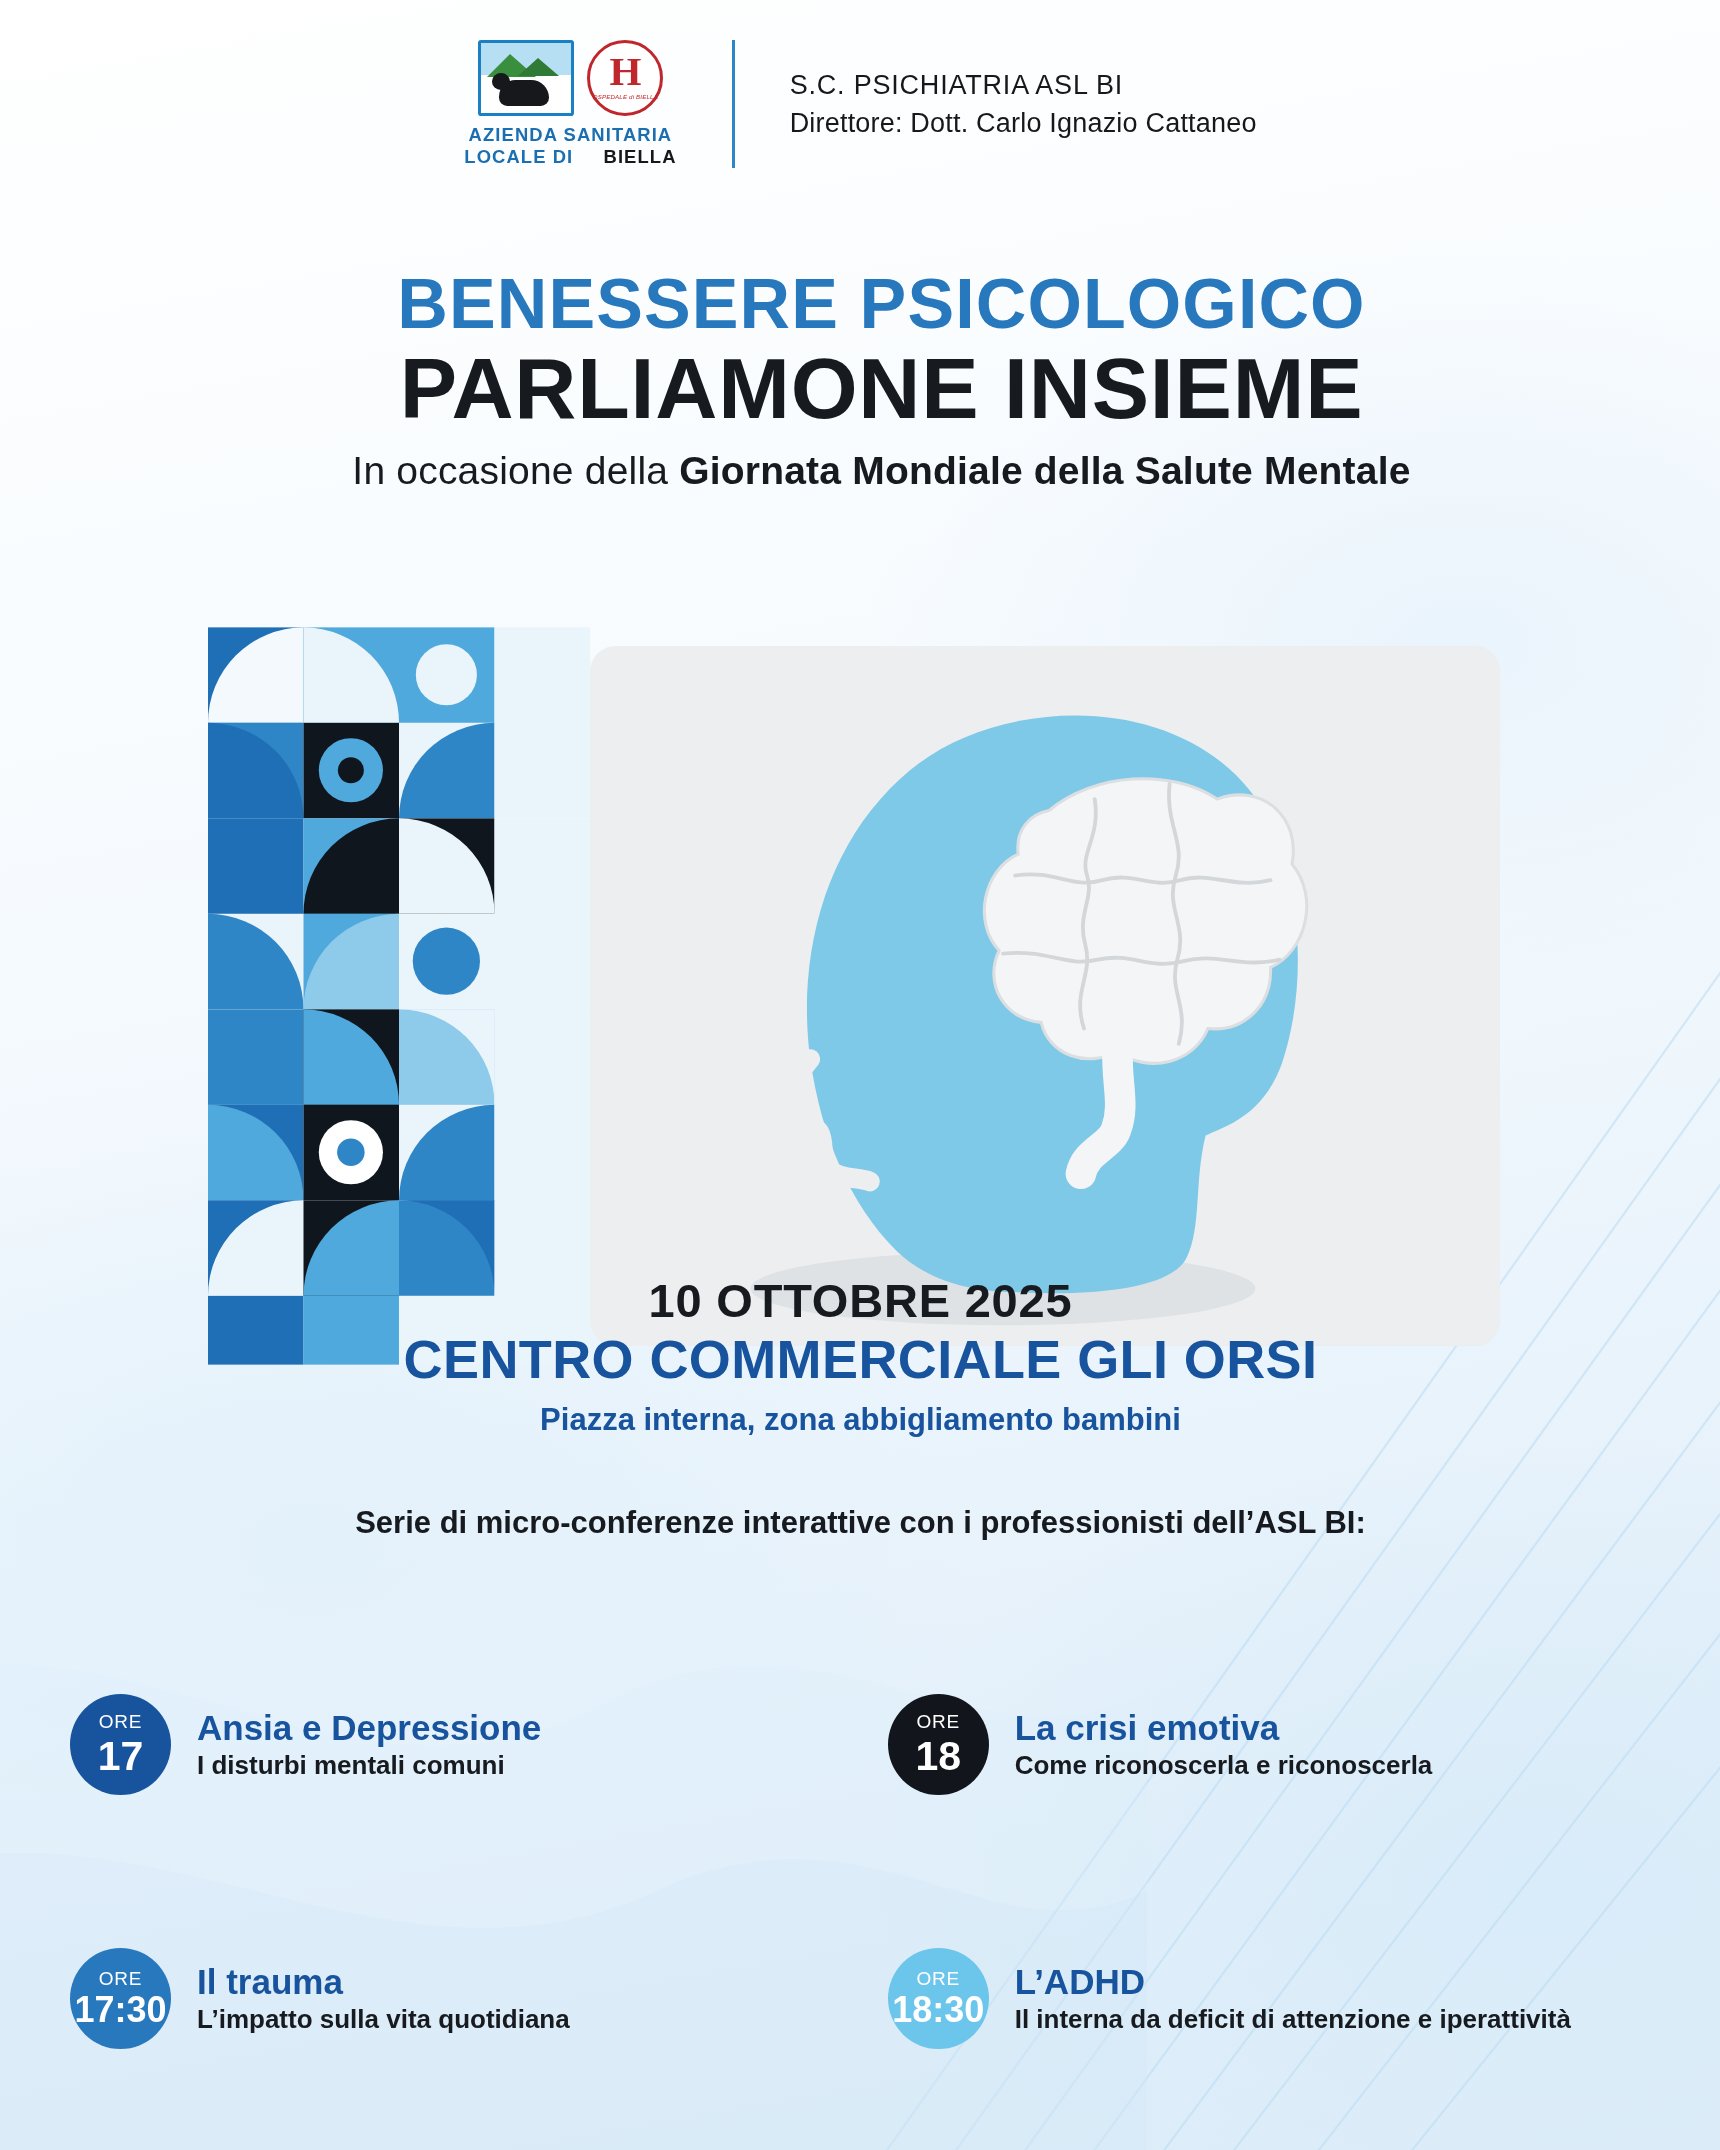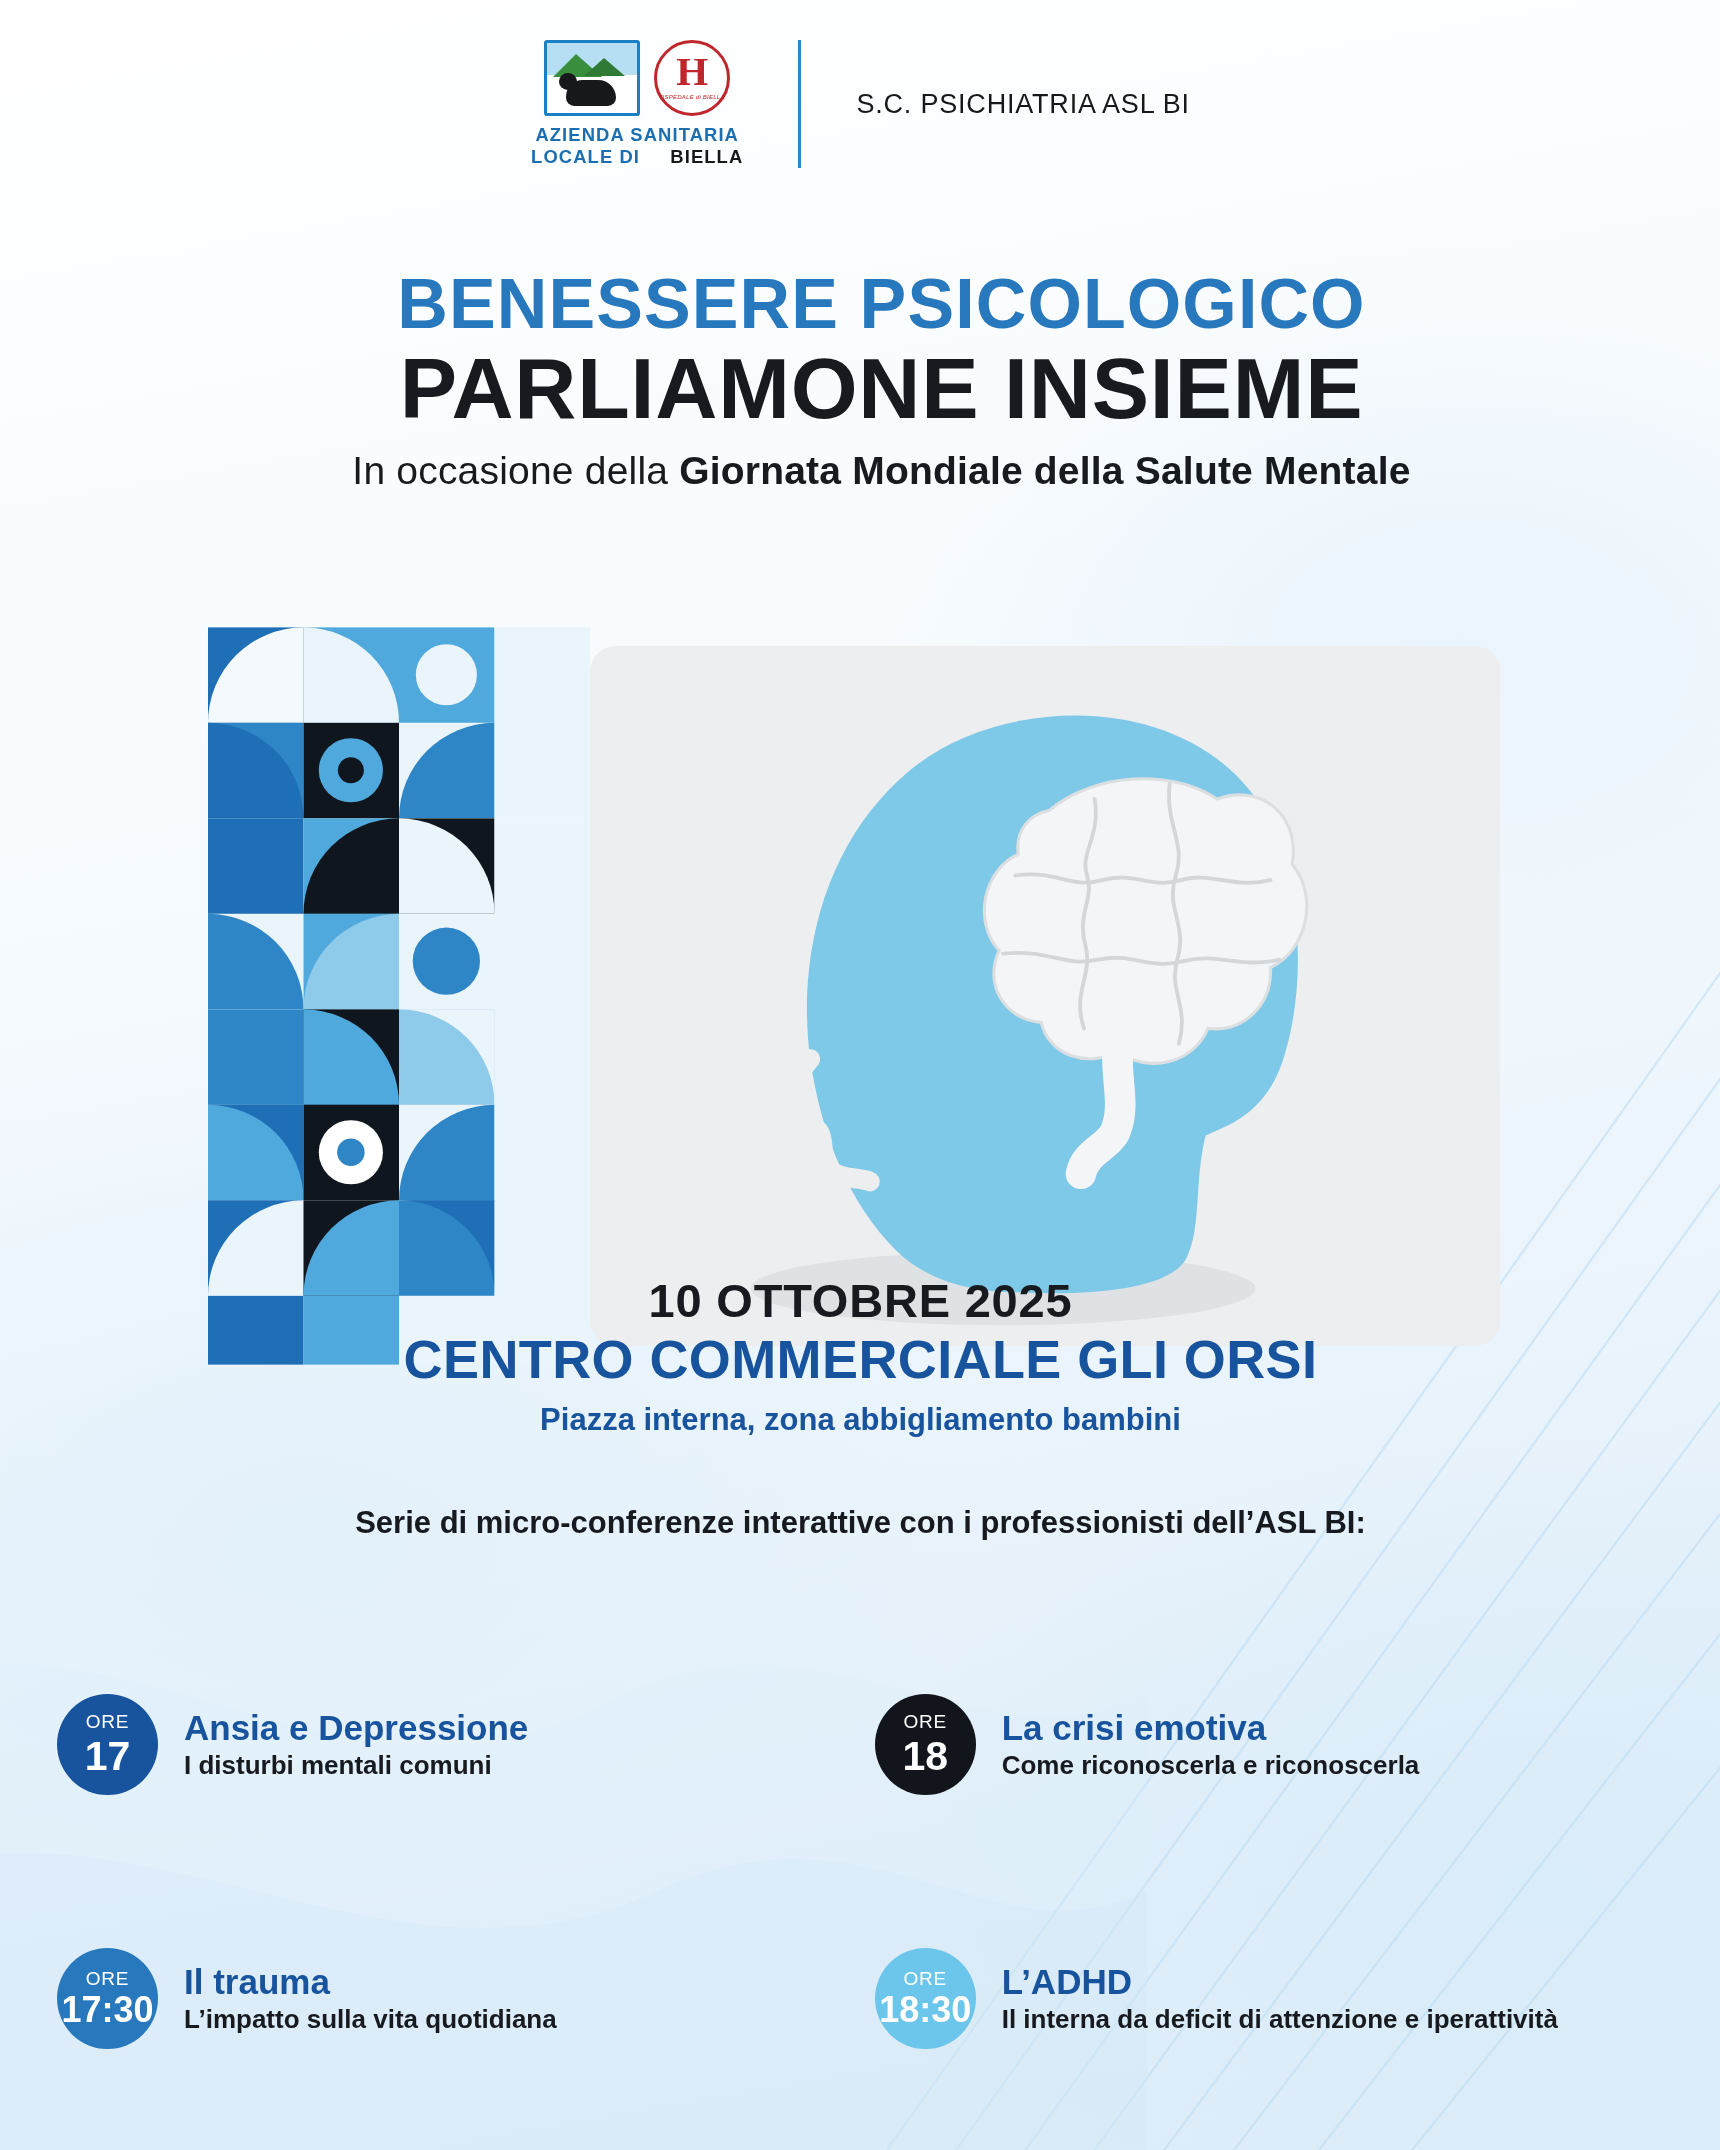--- a/index.html
+++ b/index.html
@@ -242,21 +242,21 @@
     font-size: 31px;
     font-weight: bold;
     color: #171a1e;
     margin-top: 67px;
   }
 
   
   .talks {
     position: absolute;
     top: 1694px;
-    left: 57px;
+    left: 70px;
     width: 1614px;
     display: grid;
     grid-template-columns: 1fr 1fr;
     row-gap: 153px;
     column-gap: 21.4px;
   }
   .talk {
     display: flex;
     align-items: center;
     gap: 26px;
@@ -336,20 +336,21 @@
       <div class="logo-text">
         <div>AZIENDA SANITARIA</div>
         <div><span>LOCALE DI </span><span class="biella">BIELLA</span></div>
       </div>
     </div>
 
     <div class="divider-v"></div>
 
     <div class="dept">
       <div class="line1">S.C. PSICHIATRIA ASL BI</div>
+      <div>Direttore: Dott. Carlo Ignazio Cattaneo</div>
     </div>
   </div>
 
   <div class="titles">
     <div class="t1">BENESSERE PSICOLOGICO</div>
     <div class="t2">PARLIAMONE INSIEME</div>
     <div class="t3"><span>In occasione della </span><b>Giornata Mondiale della Salute Mentale</b></div>
   </div>
 
   <div class="band">

